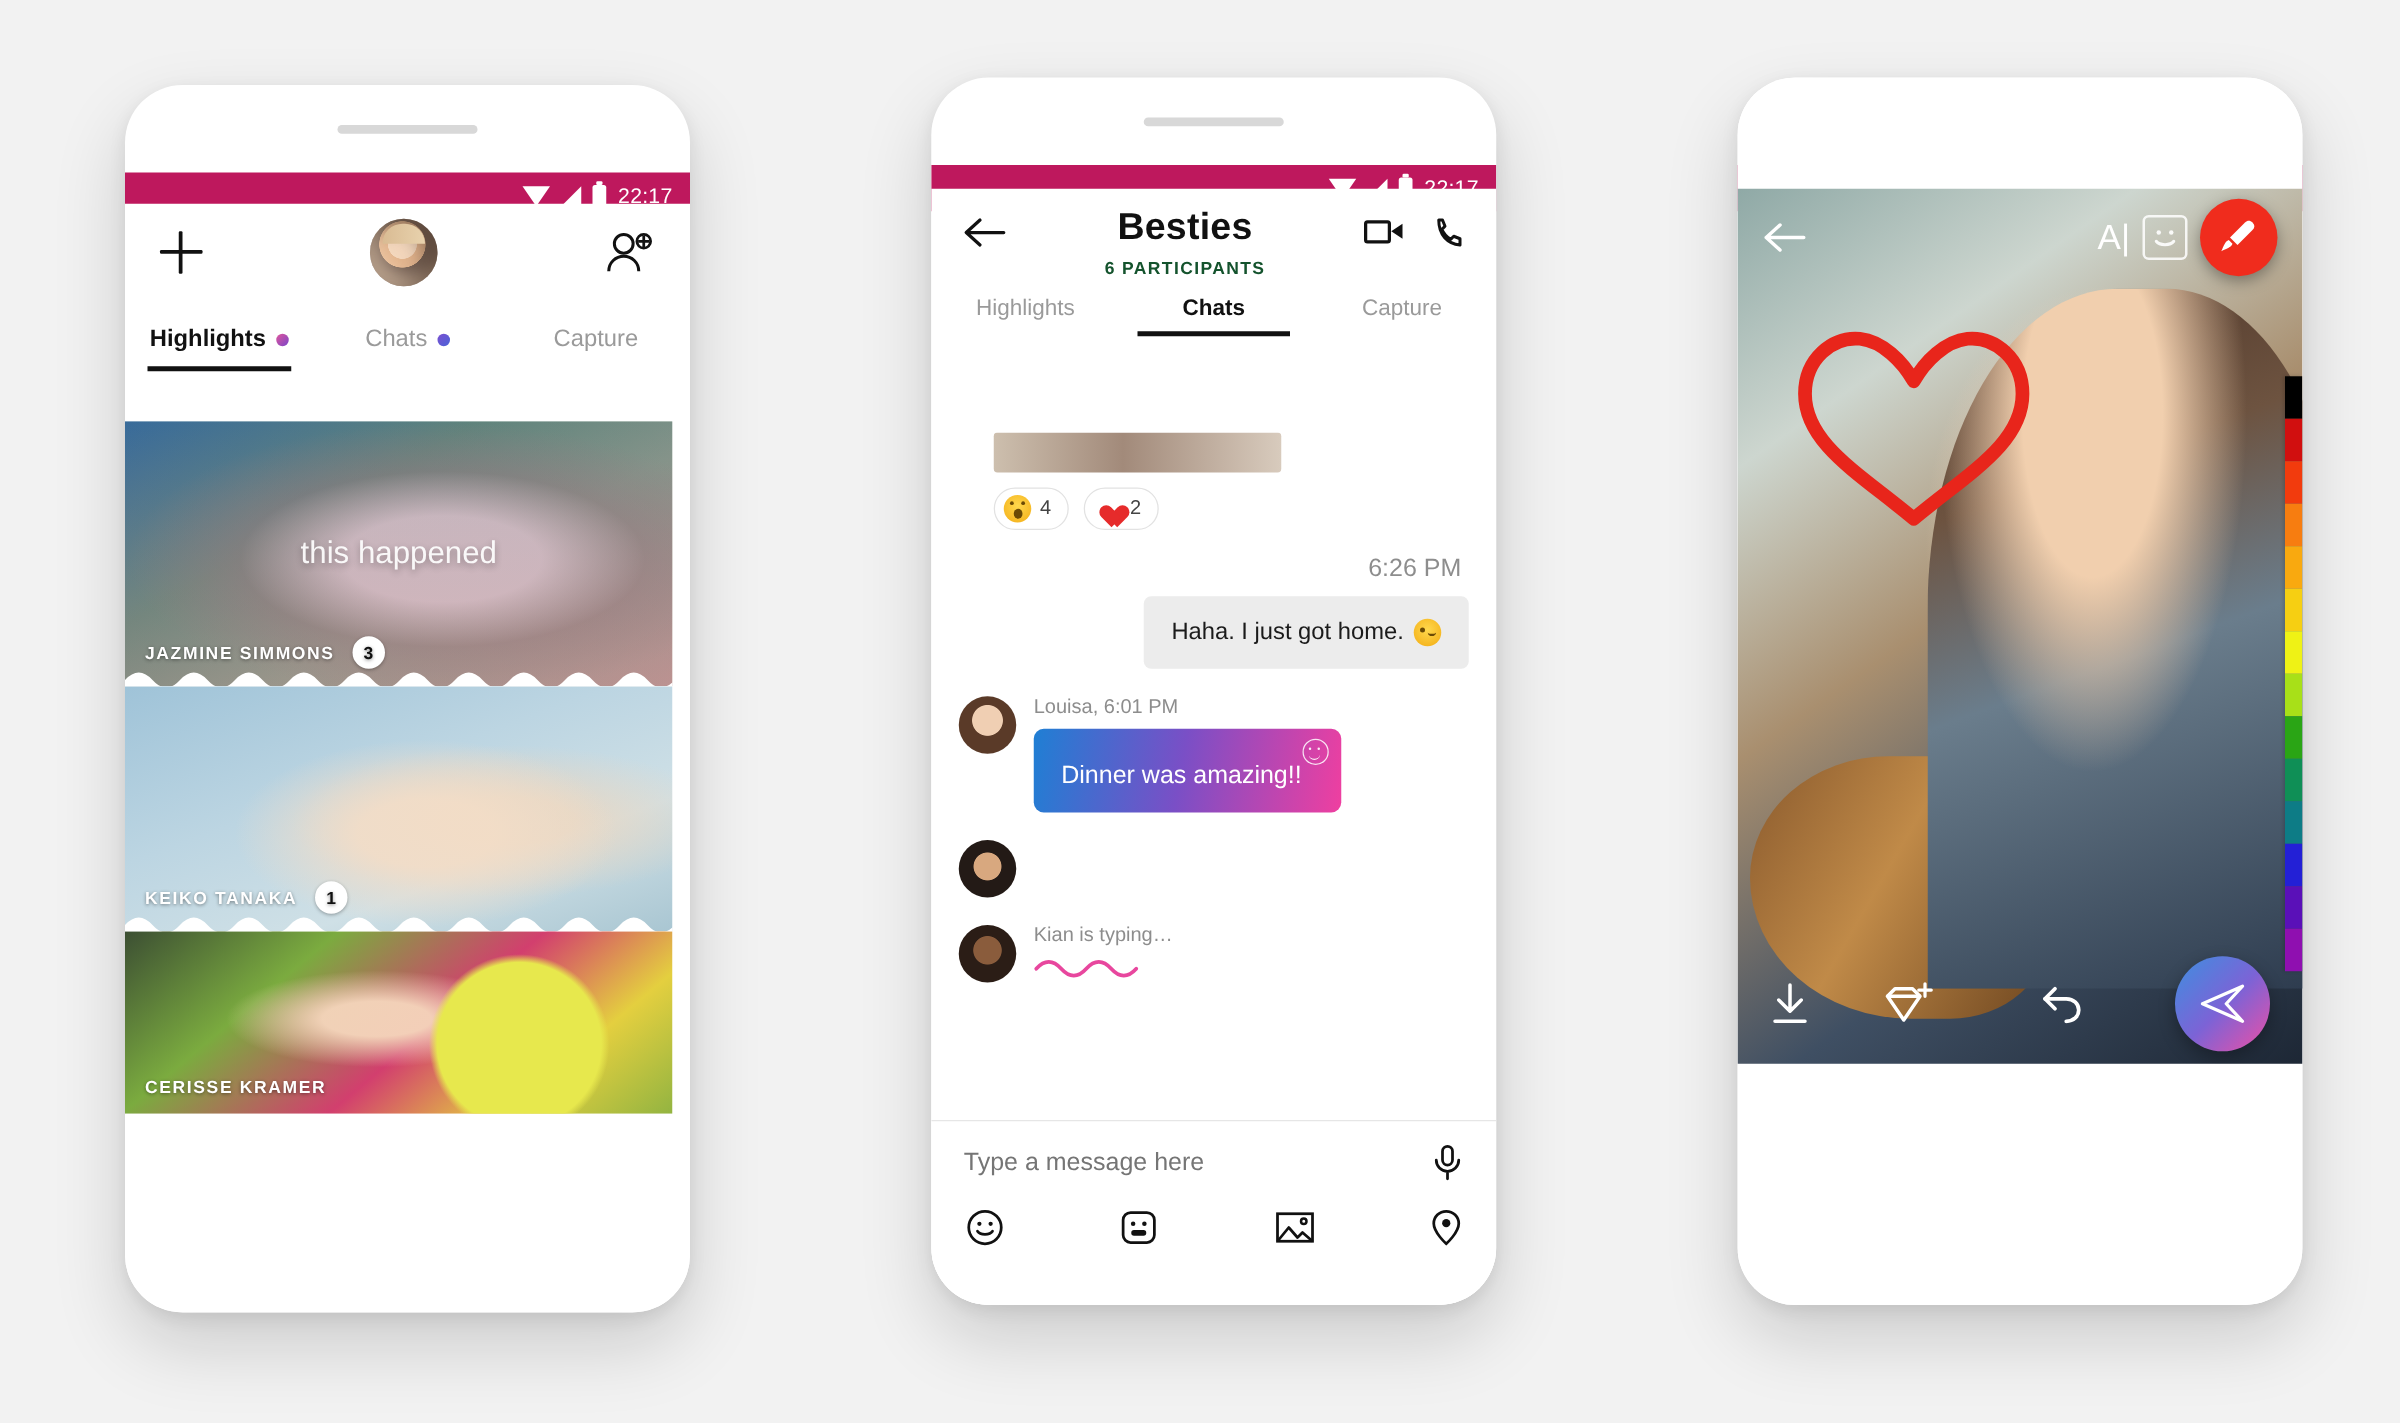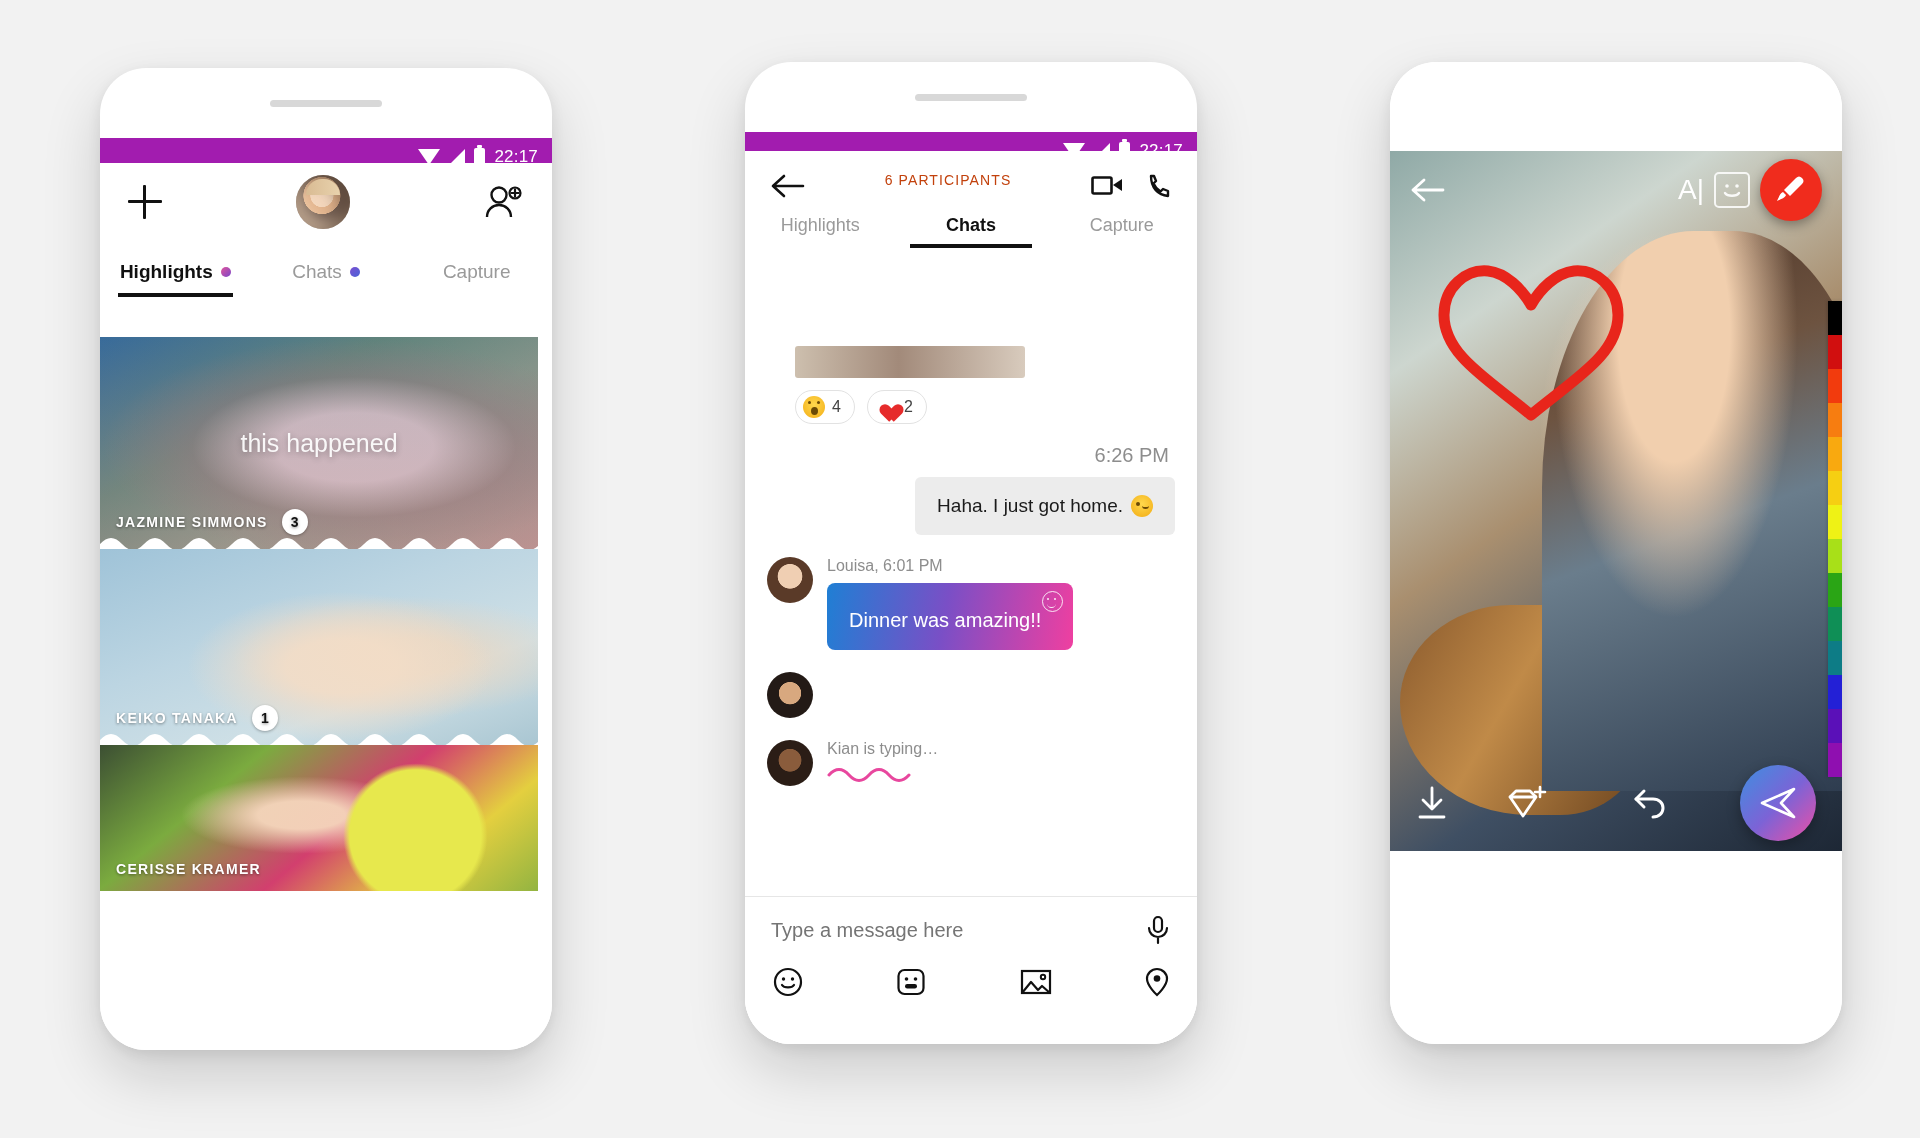--- a/index.html
+++ b/index.html
@@ -24,21 +24,21 @@
   #phone3 { left: 1390px; top: 62px;  width: 452px; height: 982px; }
 
   .speaker {
     position: absolute; top: 32px; left: 50%; transform: translateX(-50%);
     width: 112px; height: 7px; border-radius: 4px; background: #d8d8d8;
   }
 
   
   .statusbar {
     position: absolute; left: 0; right: 0;
-    height: 37px; background: #a21caf;
+    height: 37px; background: #be185d;
     display: flex; align-items: center; justify-content: flex-end;
     padding-right: 14px; gap: 9px;
   }
   .statusbar .sbtime {
     color: #fff; font-size: 17px; letter-spacing: .2px;
   }
   .ico-wifi {
     width: 0; height: 0; border-left: 11px solid transparent;
     border-right: 11px solid transparent; border-top: 16px solid #fff;
   }
@@ -143,21 +143,21 @@
       radial-gradient(ellipse at 46% 48%, rgba(245,214,188,.95) 0 13%, transparent 36%),
       linear-gradient(140deg,#3c4f33 0%, #7bab3f 28%, #d23f6e 55%, #e4cf3f 78%, #93b441 100%);
   }
 
   
   #p2screen { position: absolute; left:0; right:0; top: 89px; bottom: 0; background:#fff; }
   .p2-head { padding: 14px 26px 0; display:flex; align-items:flex-start; }
   .back-arrow { width:34px; height:28px; position:relative; cursor:pointer; flex:0 0 auto; margin-top:8px; }
   .p2-titlewrap { flex:1; text-align:center; }
   .p2-title { font-size: 30px; font-weight: bold; color:#111; letter-spacing:.2px; }
-  .p2-sub { font-size: 14px; color:#c2410c; font-weight:normal; letter-spacing:1.1px; margin-top:7px; }
+  .p2-sub { font-size: 14px; color:#14532d; font-weight:bold; letter-spacing:1.1px; margin-top:7px; }
   .p2-headicons { display:flex; gap: 22px; margin-top:8px; flex:0 0 auto; }
   .p2-tabs { display:flex; margin-top: 14px; }
   .p2-tab {
     flex:1; text-align:center; font-size:18px; color:#9a9a9a;
     padding-bottom: 12px; position:relative; cursor:pointer;
   }
   .p2-tab.active { color:#111; font-weight:bold; }
   .p2-tab.active:after{
     content:""; position:absolute; left:14px; right:14px; bottom:0; height:4px; background:#111;
   }
@@ -363,20 +363,21 @@
     </div>
 
     <div id="p2screen">
       <div class="p2-head">
         <div class="back-arrow">
           <svg width="34" height="26" viewBox="0 0 34 26">
             <path d="M2 13h30M2 13l11-10M2 13l11 10" fill="none" stroke="#111" stroke-width="2.6" stroke-linecap="round" stroke-linejoin="round"></path>
           </svg>
         </div>
         <div class="p2-titlewrap">
+          <div class="p2-title">Besties</div>
           <div class="p2-sub">6 PARTICIPANTS</div>
         </div>
         <div class="p2-headicons">
           <div>
             <svg width="34" height="24" viewBox="0 0 34 24">
               <rect x="1.5" y="4.5" width="19" height="16" rx="1.5" fill="none" stroke="#111" stroke-width="2.6"></rect>
               <path d="M22 12l9-6v12z" fill="#111"></path>
             </svg>
           </div>
           <div>

